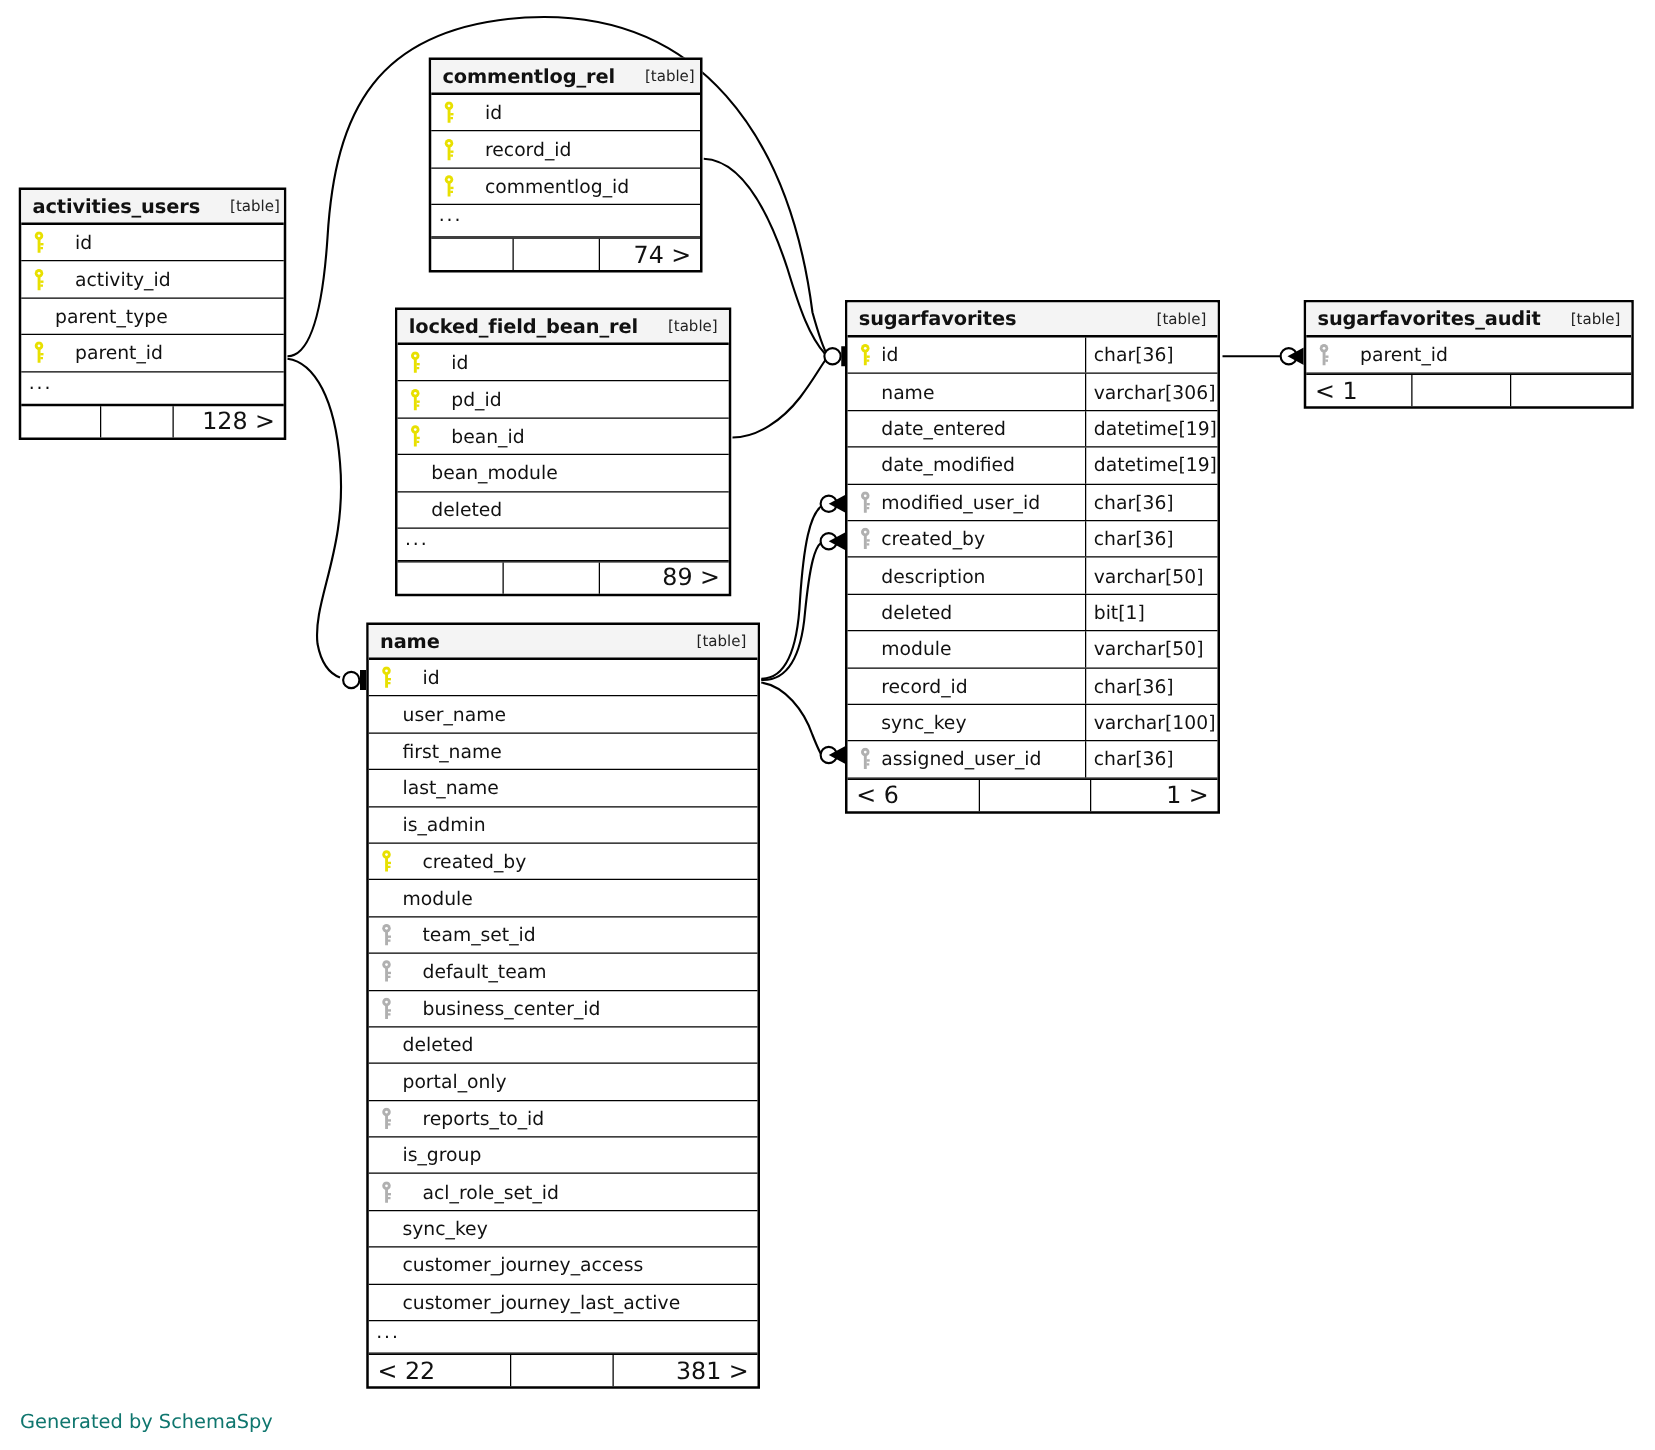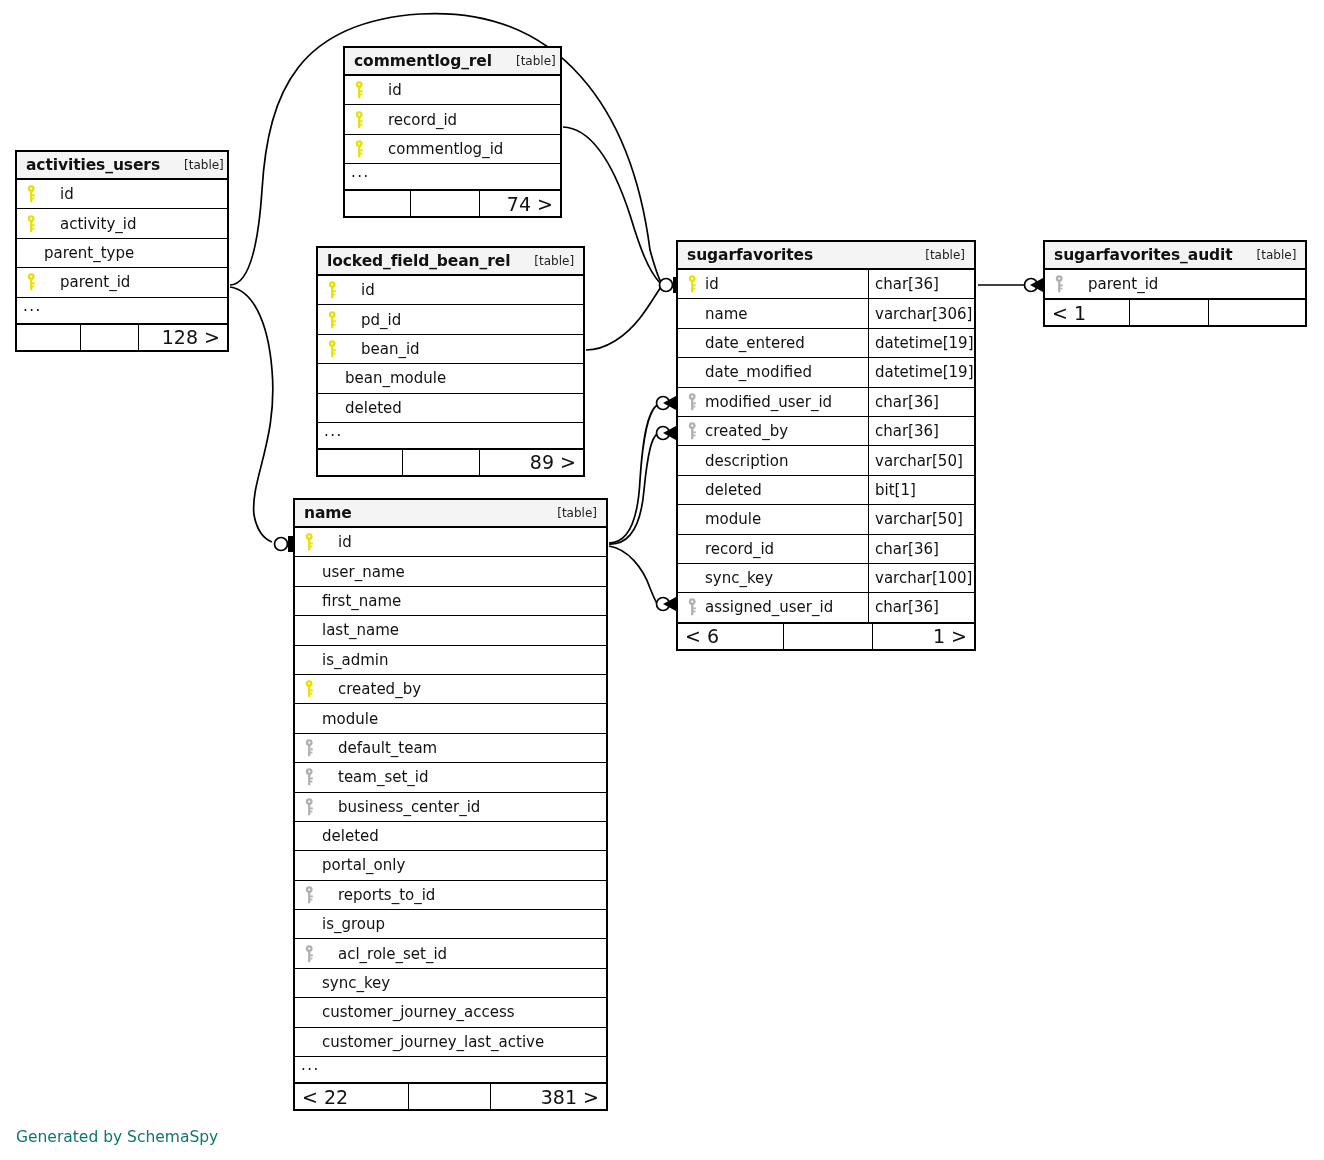--- a/index.html
+++ b/index.html
@@ -426,35 +426,35 @@
         <div class="cell-name">
           <span class="keyslot">
             <svg class="keyicon" width="11" height="18" viewBox="0 0 11 18" xmlns="http://www.w3.org/2000/svg">
               <circle cx="5.2" cy="3.6" r="3.4" fill="#b0b0b0"></circle>
               <circle cx="5.2" cy="3.6" r="1.1" fill="#ffffff"></circle>
               <rect x="4.1" y="5.6" width="2.3" height="11.6" fill="#b0b0b0"></rect>
               <rect x="6.2" y="9.4" width="2.6" height="1.9" fill="#b0b0b0"></rect>
               <rect x="6.2" y="12.6" width="2.2" height="1.8" fill="#b0b0b0"></rect>
             </svg>
           </span>
+          <span class="label-pad indent-pk">team_set_id</span>
+        </div>
+      </div>
+      <div class="row">
+        <div class="cell-name">
+          <span class="keyslot">
+            <svg class="keyicon" width="11" height="18" viewBox="0 0 11 18" xmlns="http://www.w3.org/2000/svg">
+              <circle cx="5.2" cy="3.6" r="3.4" fill="#b0b0b0"></circle>
+              <circle cx="5.2" cy="3.6" r="1.1" fill="#ffffff"></circle>
+              <rect x="4.1" y="5.6" width="2.3" height="11.6" fill="#b0b0b0"></rect>
+              <rect x="6.2" y="9.4" width="2.6" height="1.9" fill="#b0b0b0"></rect>
+              <rect x="6.2" y="12.6" width="2.2" height="1.8" fill="#b0b0b0"></rect>
+            </svg>
+          </span>
           <span class="label-pad indent-pk">default_team</span>
-        </div>
-      </div>
-      <div class="row">
-        <div class="cell-name">
-          <span class="keyslot">
-            <svg class="keyicon" width="11" height="18" viewBox="0 0 11 18" xmlns="http://www.w3.org/2000/svg">
-              <circle cx="5.2" cy="3.6" r="3.4" fill="#b0b0b0"></circle>
-              <circle cx="5.2" cy="3.6" r="1.1" fill="#ffffff"></circle>
-              <rect x="4.1" y="5.6" width="2.3" height="11.6" fill="#b0b0b0"></rect>
-              <rect x="6.2" y="9.4" width="2.6" height="1.9" fill="#b0b0b0"></rect>
-              <rect x="6.2" y="12.6" width="2.2" height="1.8" fill="#b0b0b0"></rect>
-            </svg>
-          </span>
-          <span class="label-pad indent-pk">team_set_id</span>
         </div>
       </div>
       <div class="row">
         <div class="cell-name">
           <span class="keyslot">
             <svg class="keyicon" width="11" height="18" viewBox="0 0 11 18" xmlns="http://www.w3.org/2000/svg">
               <circle cx="5.2" cy="3.6" r="3.4" fill="#b0b0b0"></circle>
               <circle cx="5.2" cy="3.6" r="1.1" fill="#ffffff"></circle>
               <rect x="4.1" y="5.6" width="2.3" height="11.6" fill="#b0b0b0"></rect>
               <rect x="6.2" y="9.4" width="2.6" height="1.9" fill="#b0b0b0"></rect>

